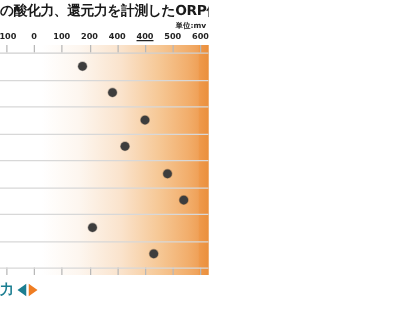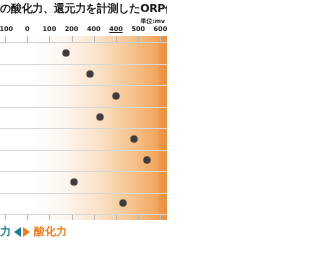--- a/index.html
+++ b/index.html
@@ -195,16 +195,15 @@
       <div class="dot" style="left: 133.76px; top: 102.75px;"></div>
       <div class="dot" style="left: 147.08px; top: 124.25px;"></div>
       <div class="dot" style="left: 73.82px; top: 145.75px;"></div>
       <div class="dot" style="left: 122.66px; top: 167.25px;"></div>
     </div>
 
   <div class="legend">
     <span class="leg-left">力</span>
     <span class="tri tri-l"></span>
     <span class="tri tri-r"></span>
-    <span class="leg-right">酸化力</span>
   </div>
 
 </div>
 
 </body></html>

